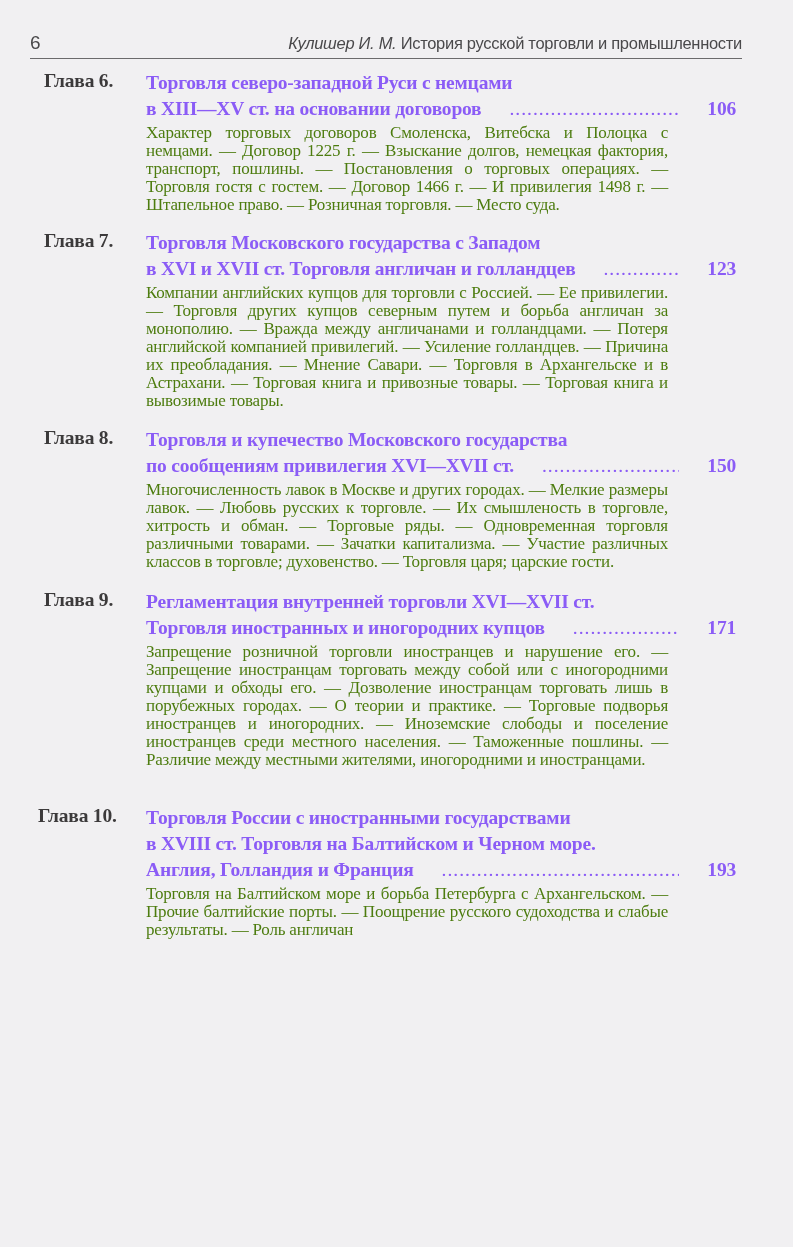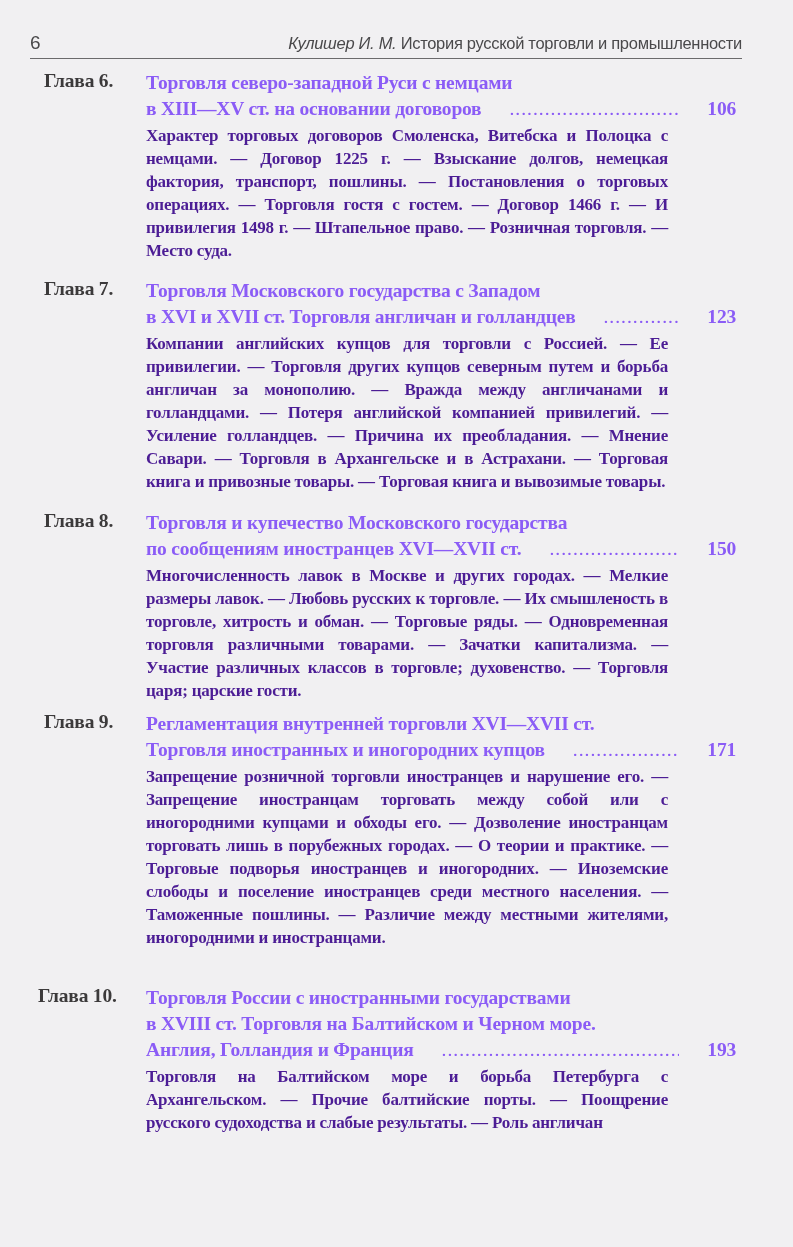--- a/index.html
+++ b/index.html
@@ -38,22 +38,22 @@
   .leader-line .dots {
     flex: 1; overflow: hidden; white-space: nowrap; font-weight: normal;
     letter-spacing: 1px; margin: 0 2px;
   }
   .leader-line .dots::before {
     content: "......................................................................................................................";
   }
   .page-ref { font-weight: bold; }
   .summary {
     margin-left: 146px; width: 522px;
-    font-size: 17px; line-height: 23px; text-align: justify;
-    color: #4c1d95; margin-top: 2px; letter-spacing: -0.2px; font-weight: bold;
+    font-size: 17px; line-height: 18px; text-align: justify;
+    color: #4d7c0f; margin-top: 2px; letter-spacing: -0.2px;
   }
 </style>
 </head>
 <body>
 
 <div class="running-head">
   <span class="page-num">6</span>
   <span class="running-title"><span class="author">Кулишер И. М.</span> <span>История русской торговли и промышленности</span></span>
 </div>
 
@@ -78,26 +78,26 @@
       <span class="heading-line">Торговля Московского государства с Западом</span>
       <span class="leader-line">
         <span>в XVI и XVII ст. Торговля англичан и голландцев</span>
         <span class="dots"></span>
         <span class="page-ref">123</span>
       </span>
     </div>
     <div class="summary">Компании английских купцов для торговли с Россией. — Ее привилегии. — Торговля других купцов северным путем и борьба англичан за монополию. — Вражда между англичанами и голландцами. — Потеря английской компанией привилегий. — Усиление голландцев. — Причина их преобладания. — Мнение Савари. — Торговля в Архангельске и в Астрахани. — Торговая книга и привозные товары. — Торговая книга и вывозимые товары.</div>
   </div>
 
-  <div class="entry" style="margin-bottom:9px">
+  <div class="entry" style="margin-bottom:18px">
     <div class="chapter-label">Глава 8.</div>
     <div class="heading">
       <span class="heading-line">Торговля и купечество Московского государства</span>
       <span class="leader-line">
-        <span>по сообщениям иностранцев XVI—XVII ст.</span>
+        <span>по сообщениям привилегия XVI—XVII ст.</span>
         <span class="dots"></span>
         <span class="page-ref">150</span>
       </span>
     </div>
     <div class="summary">Многочисленность лавок в Москве и других городах. — Мелкие размеры лавок. — Любовь русских к торговле. — Их смышленость в торговле, хитрость и обман. — Торговые ряды. — Одновременная торговля различными товарами. — Зачатки капитализма. — Участие различных классов в торговле; духовенство. — Торговля царя; царские гости.</div>
   </div>
 
   <div class="entry" style="margin-bottom:36px">
     <div class="chapter-label">Глава 9.</div>
     <div class="heading">

